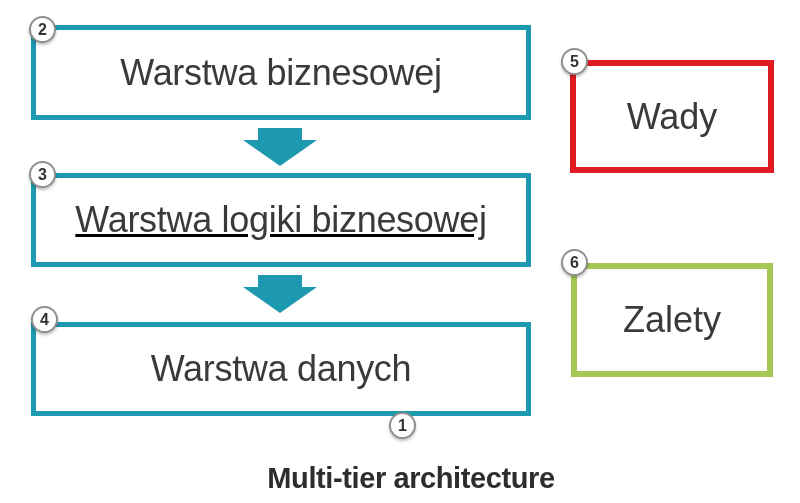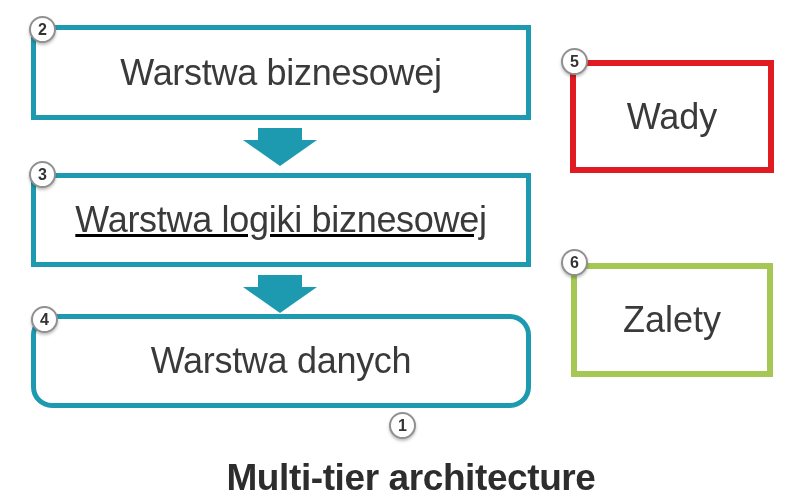--- a/index.html
+++ b/index.html
@@ -8,21 +8,21 @@
     font-family:"Liberation Sans",sans-serif;overflow:hidden;
   }
   
   .layer-box{
     position:absolute;left:31px;width:500px;height:95px;box-sizing:border-box;
     border:5px solid var(--teal);background:#ffffff;
     display:flex;align-items:center;justify-content:center;
   }
   .box-a{top:25px;}
   .box-b{top:173px;height:94px;text-decoration:underline;}
-  .box-c{top:314px;height:94px;border-radius:21px;}
+  .box-c{top:322px;height:94px;}
   .layer-label{
     font-size:36px;color:#3a3a3a;white-space:nowrap;letter-spacing:-0.3px;
   }
   
   .arrow{position:absolute;left:243px;width:74px;}
   .arrow-1{top:128px;}
   .arrow-2{top:275px;}
   .arrow .shaft{width:44px;height:12px;margin:0 auto;background:var(--teal);}
   .arrow .head{
     width:0;height:0;margin:0 auto;
@@ -48,21 +48,21 @@
   }
   .badge-1{left:389px;top:412px;}
   .badge-2{left:29px;top:16px;}
   .badge-3{left:29px;top:161px;}
   .badge-4{left:31px;top:306px;}
   .badge-5{left:561px;top:48px;}
   .badge-6{left:561px;top:249px;}
   
   .diagram-title{
     position:absolute;top:462px;left:22px;right:0;text-align:center;
-    font-size:37px;font-weight:bold;color:#2d2d2d;letter-spacing:-0.4px;
+    font-size:29px;font-weight:bold;color:#2d2d2d;letter-spacing:-0.4px;
     line-height:32px;white-space:nowrap;
   }
 </style>
 </head>
 <body>
 
 <div class="canvas">
 
   <div class="layer-box box-a">
     <span class="layer-label">Warstwa biznesowej</span>

